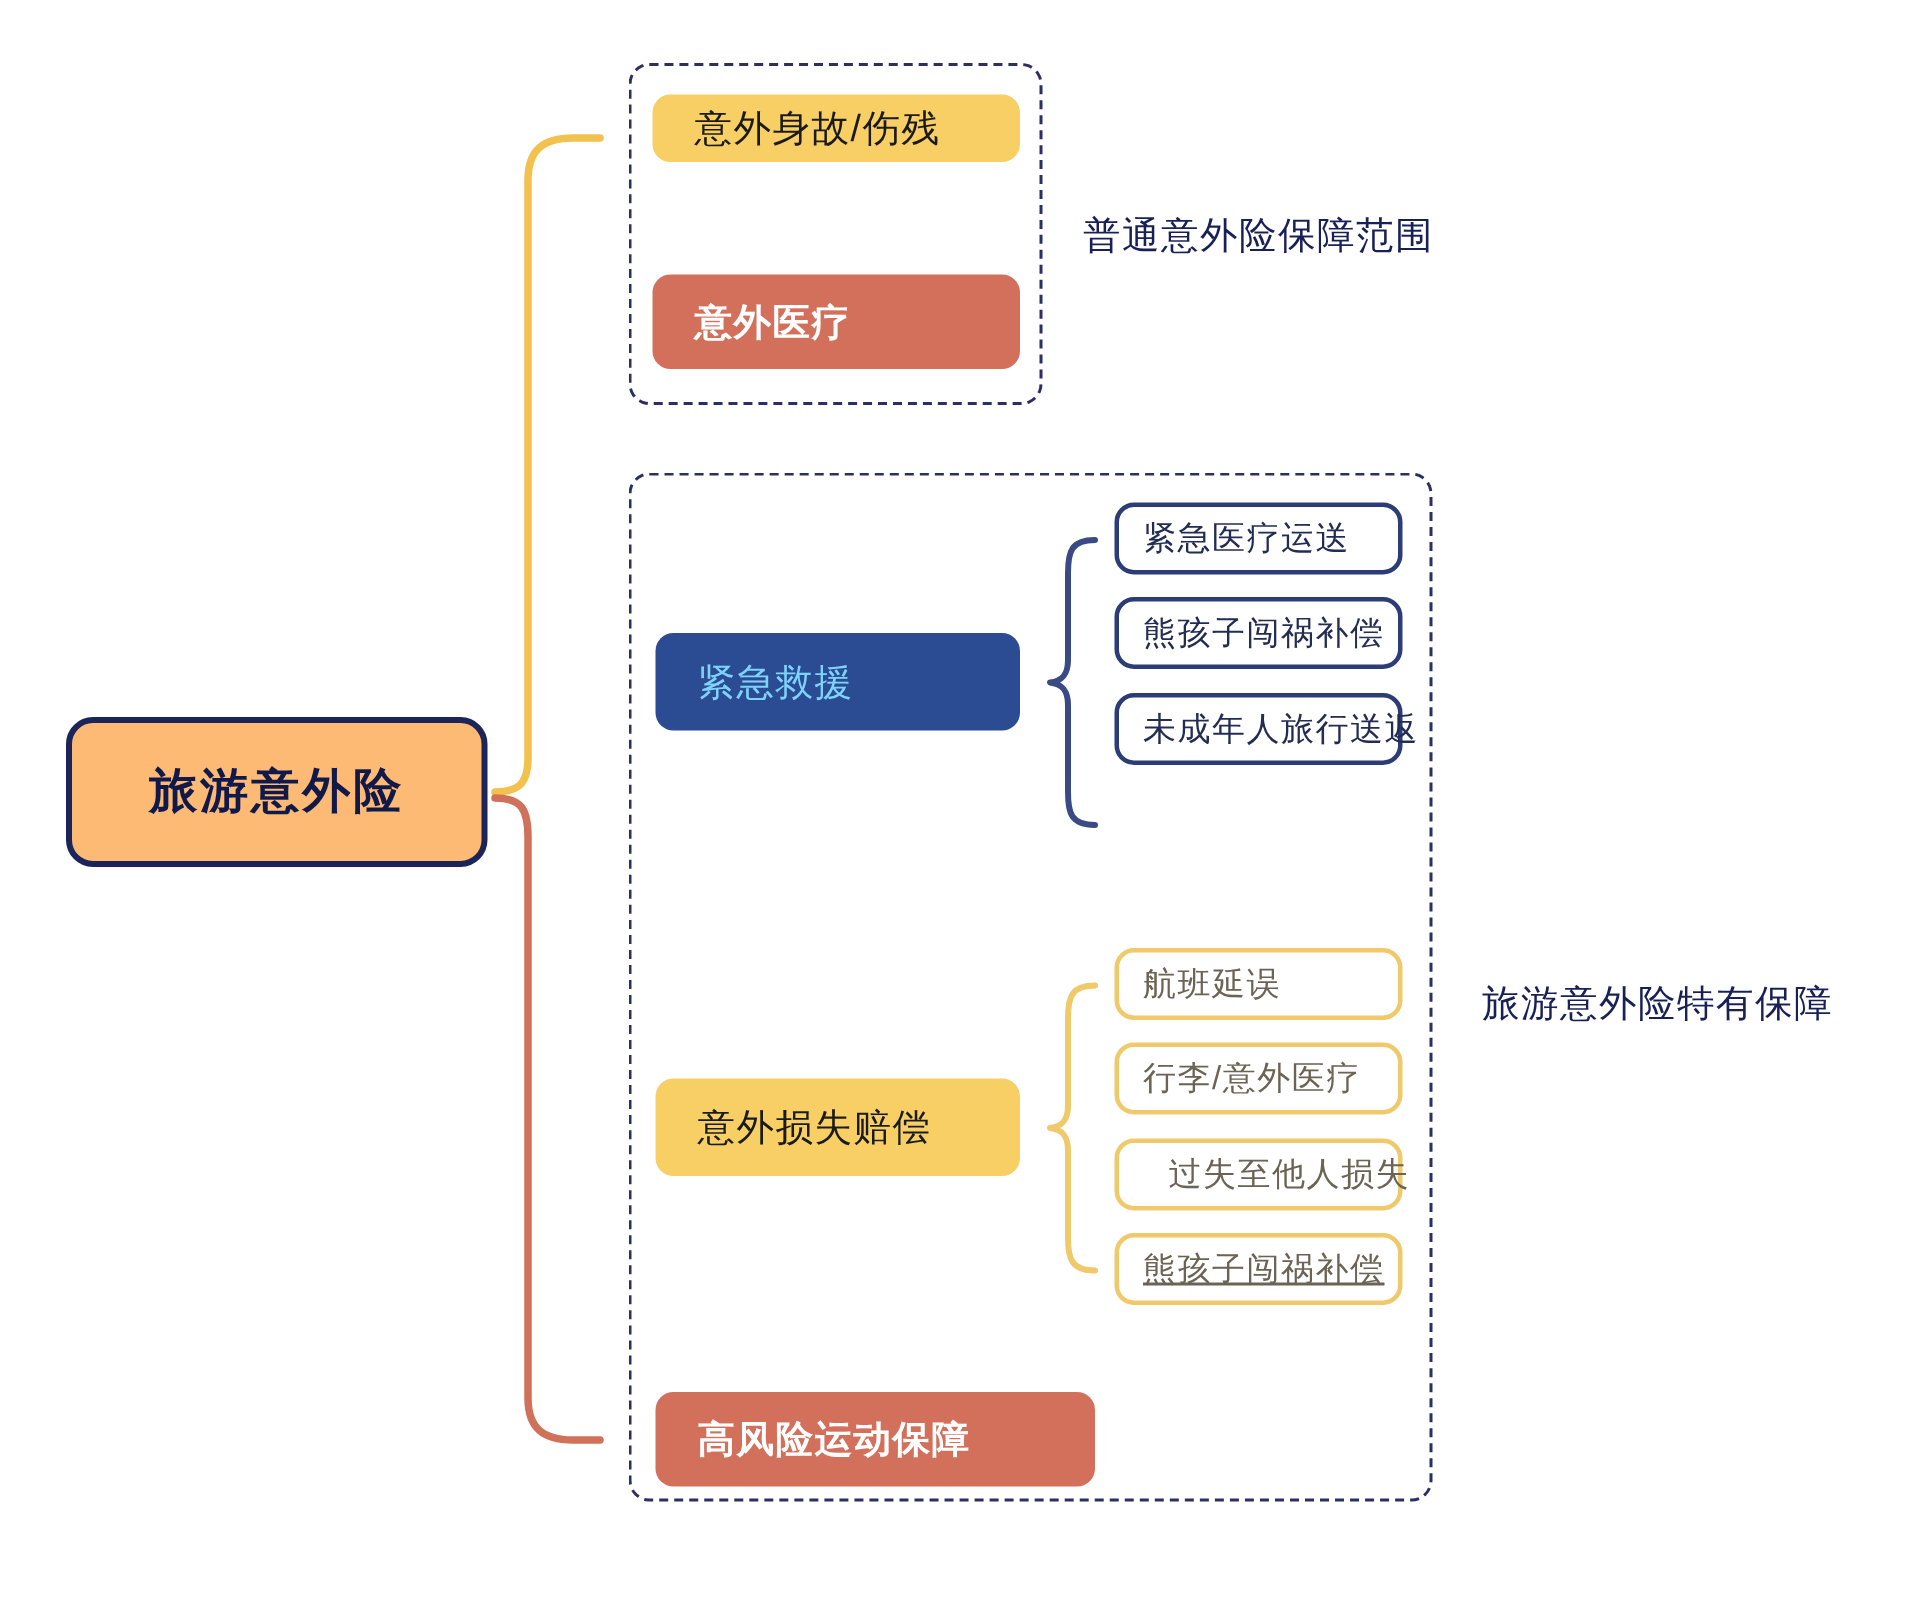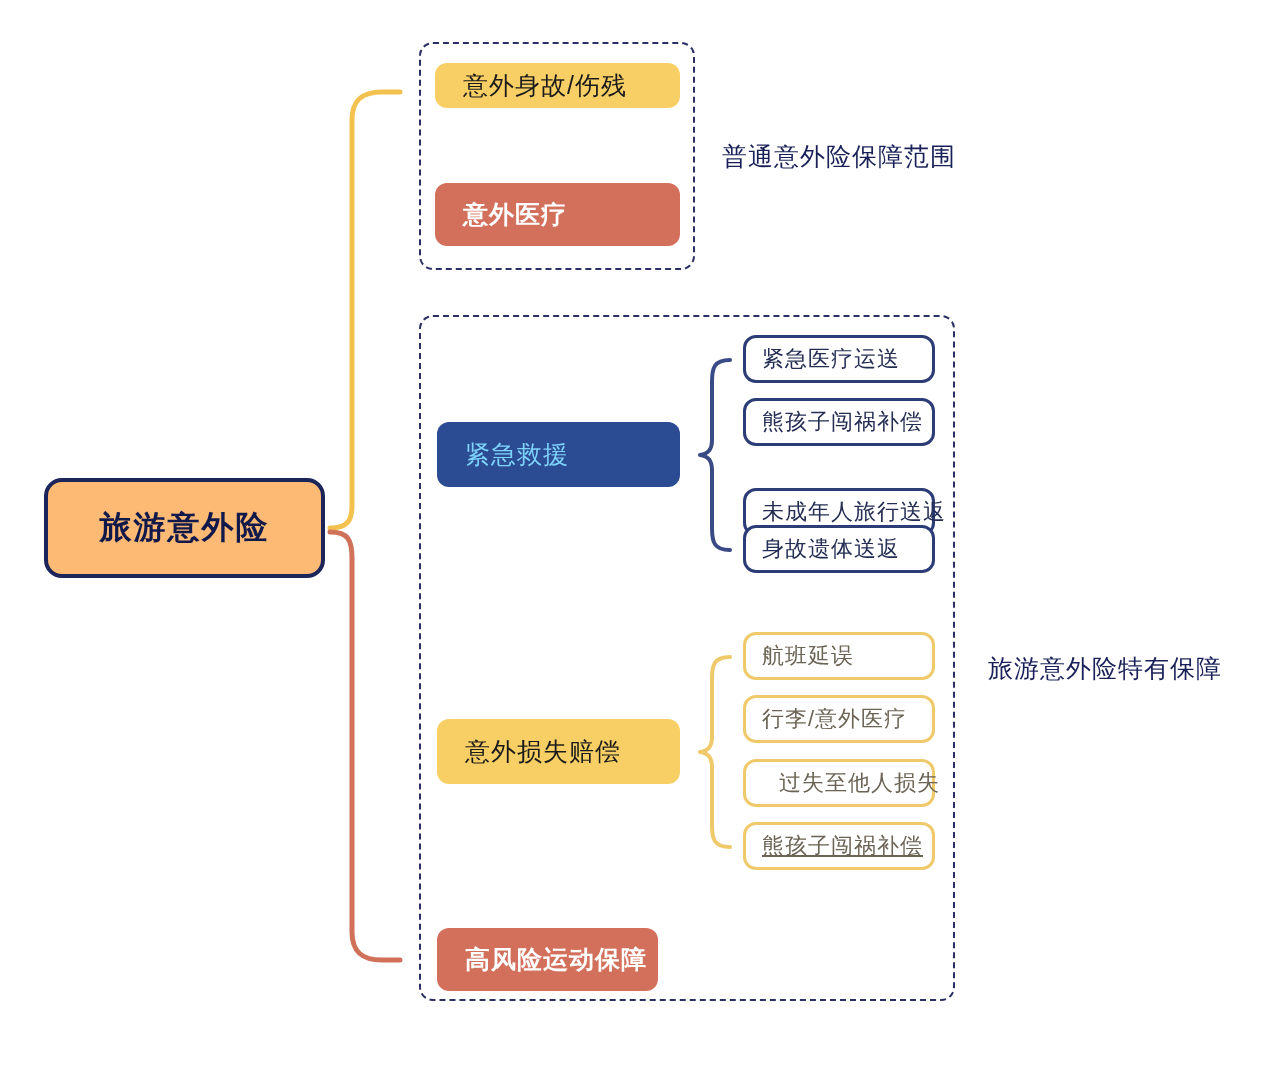--- a/index.html
+++ b/index.html
@@ -89,21 +89,21 @@
   }
   .block.navy {
     background: #2b4b92;
     color: #7dd3fc;
   }
 
   #node-accident-death { left: 435px; top: 63px;  width: 245px; height: 45px; }
   #node-accident-medical { left: 435px; top: 183px; width: 245px; height: 63px; }
   #node-emergency-rescue { left: 437px; top: 422px; width: 243px; height: 65px; }
   #node-loss-compensation { left: 437px; top: 719px; width: 243px; height: 65px; }
-  #node-highrisk-sports { left: 437px; top: 928px; width: 221px; height: 63px; }
+  #node-highrisk-sports { left: 437px; top: 928px; width: 293px; height: 63px; }
 
   
   .chip {
     border-radius: 13px;
     border: 3px solid;
     background: #ffffff;
     padding-left: 16px;
     font-size: 22px;
     letter-spacing: 1px;
     height: 48px;
@@ -114,21 +114,21 @@
     border-color: #2b3c77;
     color: #232c52;
   }
   .chip.yellow-outline {
     border-color: #efc96a;
     color: #6b6354;
   }
 
   #chip-medical-transport { top: 335px; }
   #chip-family-visit      { top: 398px; }
-  #chip-minor-return      { top: 488px; }
+  #chip-minor-return      { top: 462px; }
   #chip-remains-return    { top: 525px; }
   #chip-flight-delay      { top: 632px; }
   #chip-luggage-loss      { top: 695px; }
   #chip-third-party-loss  { top: 759px; padding-left: 33px; }
   #chip-child-damage      { top: 822px; text-decoration: underline; }
 
   
   .caption {
     position: absolute;
     font-size: 25px;
@@ -181,23 +181,20 @@
 
   <div class="node chip navy-outline" id="chip-medical-transport">
     <span>紧急医疗运送</span>
   </div>
   <div class="node chip navy-outline" id="chip-family-visit">
     <span>熊孩子闯祸补偿</span>
   </div>
   <div class="node chip navy-outline" id="chip-minor-return">
     <span>未成年人旅行送返</span>
   </div>
-  <div class="node chip navy-outline" id="chip-remains-return">
-    <span>身故遗体送返</span>
-  </div>
 
   <div class="node block yellow" id="node-loss-compensation">
     <span>意外损失赔偿</span>
   </div>
 
   <div class="node chip yellow-outline" id="chip-flight-delay">
     <span>航班延误</span>
   </div>
   <div class="node chip yellow-outline" id="chip-luggage-loss">
     <span>行李/意外医疗</span>

